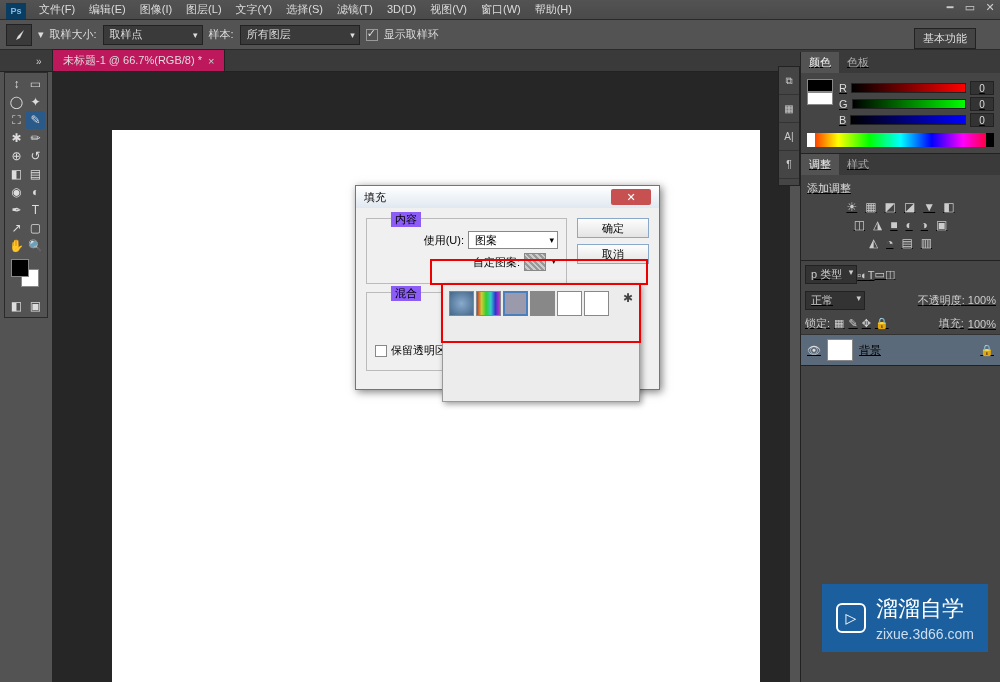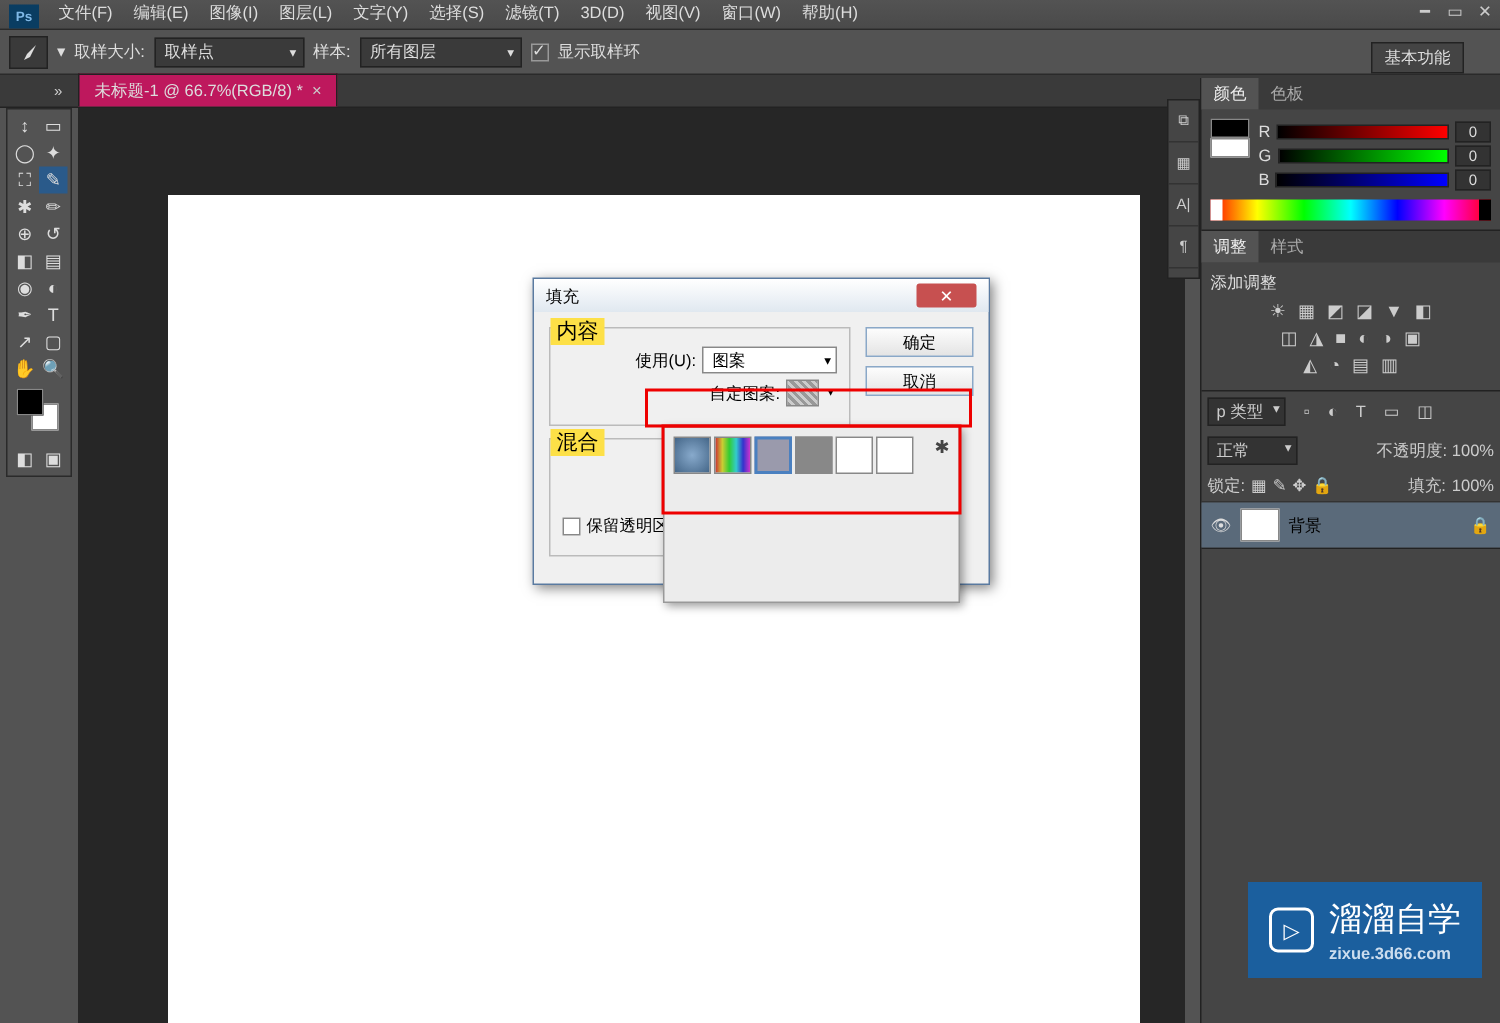--- a/index.html
+++ b/index.html
@@ -38,21 +38,21 @@
 .toolbox .tool.selected { background:#2a5a8a; }
 .toolbox .swatches { position:relative; height:34px; margin:4px 2px; }
 .swatch-fg { position:absolute; width:18px; height:18px; background:#000; border:1px solid #888; top:0; left:2px; }
 .swatch-bg { position:absolute; width:18px; height:18px; background:#fff; border:1px solid #888; top:10px; left:12px; }
 
 
 .canvas-area { position:absolute; top:72px; left:52px; right:210px; bottom:0; background:#262626; }
 .canvas { position:absolute; top:58px; left:60px; width:648px; height:596px; background:#fff; }
 
 
-.rdock { position:absolute; top:52px; right:0; width:200px; bottom:0; background:#454545; border-left:1px solid #222; }
+.rdock { position:absolute; top:52px; right:0; width:200px; bottom:0; background:#454545; border-left:1px solid #222;text-decoration:underline; }
 .rdock-mini { position:absolute; top:52px; right:200px; width:22px; background:#454545; border:1px solid #222; }
 .rdock-mini .mini { height:28px; display:flex; align-items:center; justify-content:center; color:#ccc; border-bottom:1px solid #333; font-size:10px;}
 
 
 .panel { border-bottom:1px solid #222; }
 .panel .tabs { display:flex; background:#3a3a3a; }
 .panel .tab { padding:3px 8px; color:#aaa; }
 .panel .tab.active { background:#535353; color:#eee; }
 .panel .body { padding:6px; color:#ddd; }
 .color-row { display:flex; align-items:center; gap:4px; margin:2px 0; }
@@ -62,38 +62,38 @@
 .spectrum { height:14px; margin-top:4px; background:linear-gradient(90deg,red,yellow,lime,cyan,blue,magenta,red); position:relative; }
 .spectrum::before{content:"";position:absolute;left:0;top:0;bottom:0;width:8px;background:#fff;}
 .spectrum::after{content:"";position:absolute;right:0;top:0;bottom:0;width:8px;background:#000;}
 
 
 .adj-body { color:#ddd; padding:6px; }
 .adj-row { display:flex; gap:8px; justify-content:center; margin:4px 0; color:#ccc; }
 .adj-row span { font-size:12px; }
 
 
-.layers-bar { display:flex; align-items:center; gap:12px; padding:4px; color:#ccc; }
+.layers-bar { display:flex; align-items:center; gap:0; padding:4px; color:#ccc; }
 .layer-dd { background:#333; border:1px solid #222; padding:1px 14px 1px 5px; position:relative; }
 .layer-dd::after{content:"▾"; position:absolute; right:3px; font-size:9px;}
 .layer-blend{ display:flex; align-items:center; justify-content:space-between; padding:3px 4px; color:#ccc;}
 .layer-lock { display:flex; align-items:center; gap:4px; padding:3px 4px; color:#ccc; border-bottom:1px solid #333; font-size:10px;}
 .layer-item { display:flex; align-items:center; gap:6px; padding:4px 6px; background:#5a6a7a; }
 .layer-thumb { width:26px; height:22px; background:#fff; border:1px solid #888; }
 .eye { width:14px; color:#ddd; }
 .lock-i { margin-left:auto; color:#ccc; }
 
 
 .dialog { position:absolute; top:185px; left:355px; width:305px; background:#f0f0f0; border:1px solid #5a7aa0; box-shadow:2px 2px 8px rgba(0,0,0,0.5); }
 .dlg-title { background:linear-gradient(#fff,#e0e8f0); padding:3px 8px; font-size:12px; display:flex; align-items:center; }
 .dlg-close { margin-left:auto; width:40px; height:16px; background:#c75050; color:#fff; display:flex; align-items:center; justify-content:center; border-radius:2px; font-size:11px; }
 .dlg-body { padding:10px; display:flex; gap:10px; }
 .dlg-left { flex:1; }
 .fieldset { border:1px solid #bbb; padding:8px; margin-bottom:8px; position:relative; }
-.fieldset .legend { position:absolute; top:-7px; left:0; background:#fde047; padding:0 4px; font-size:14px; }
+.fieldset .legend { position:absolute; top:-7px; left:24px; background:#8b5cf6; padding:0 4px; font-size:11px; }
 .field-row { display:flex; align-items:center; gap:4px; margin:4px 0; justify-content:flex-end; }
 .field-row label { font-size:11px; }
 .win-dd { background:#fff; border:1px solid #888; height:18px; padding:0 18px 0 6px; font-size:11px; position:relative; min-width:90px; display:inline-flex; align-items:center;}
 .win-dd::after{content:"▾"; position:absolute; right:3px; font-size:9px;}
 .pattern-prev { width:22px; height:18px; background:repeating-linear-gradient(45deg,#999,#999 2px,#ccc 2px,#ccc 4px); border:1px solid #888; position:relative;}
 .pattern-prev::after{content:"▾"; position:absolute; right:-11px; top:2px; font-size:9px;}
 .win-check { width:12px; height:12px; border:1px solid #888; background:#fff; display:inline-block; }
 .dlg-btns { display:flex; flex-direction:column; gap:6px; }
 .dlg-btn { width:72px; height:20px; background:linear-gradient(#fdfdfd,#e4e4e4); border:1px solid #8aa8c8; font-size:11px; display:flex; align-items:center; justify-content:center; }
 .red-box1 { position:absolute; border:2px solid #e00; top:259px; left:430px; width:218px; height:26px; pointer-events:none; }
@@ -109,21 +109,21 @@
 .pat2{ background:linear-gradient(90deg,#c33,#cc3,#3c3,#3cc,#33c,#c3c);}
 .pat3{ background:#9a9aac;}
 .pat4{ background:#888;}
 .pat5{ background:#fff;}
 .pat6{ background:#fff;}
 
 
 .watermark { position:absolute; bottom:30px; right:12px; background:#1b5f9e; color:#fff; padding:10px 14px; display:flex; align-items:center; gap:10px; }
 .wm-icon { width:30px; height:30px; border:2px solid #fff; border-radius:6px; display:flex; align-items:center; justify-content:center; font-size:14px; }
 .wm-text { font-size:22px; }
-.wm-sub { font-size:11px; color:#cde; margin-top:2px;font-weight:bold; }
+.wm-sub { font-size:14px; color:#cde; margin-top:2px; }
 </style>
 </head>
 <body>
 
 <div class="menubar">
   <div class="ps-logo">Ps</div>
   <div class="mitem">文件(F)</div>
   <div class="mitem">编辑(E)</div>
   <div class="mitem">图像(I)</div>
   <div class="mitem">图层(L)</div>
@@ -144,21 +144,21 @@
 <div class="optbar">
   <div class="tool-icon-box">
     <svg width="14" height="14" viewBox="0 0 14 14">
         <path d="M12 2 L6 8 L4 12 L8 10 Z" fill="#ddd"></path>
       </svg>
   </div>
   <span>▾</span>
   <span>取样大小:</span>
   <div class="dropdown" style="width:100px">取样点</div>
   <span>样本:</span>
-  <div class="dropdown" style="width:108px">所有图层</div>
+  <div class="dropdown" style="width:120px">所有图层</div>
   <span class="checkbox checked"></span>
   <span>显示取样环</span>
 </div>
 <div class="basicfn">基本功能</div>
 
 <div class="doctabbar">
   <div class="doctab">
     <span>未标题-1 @ 66.7%(RGB/8) *</span>
     <span class="close">×</span>
   </div>

